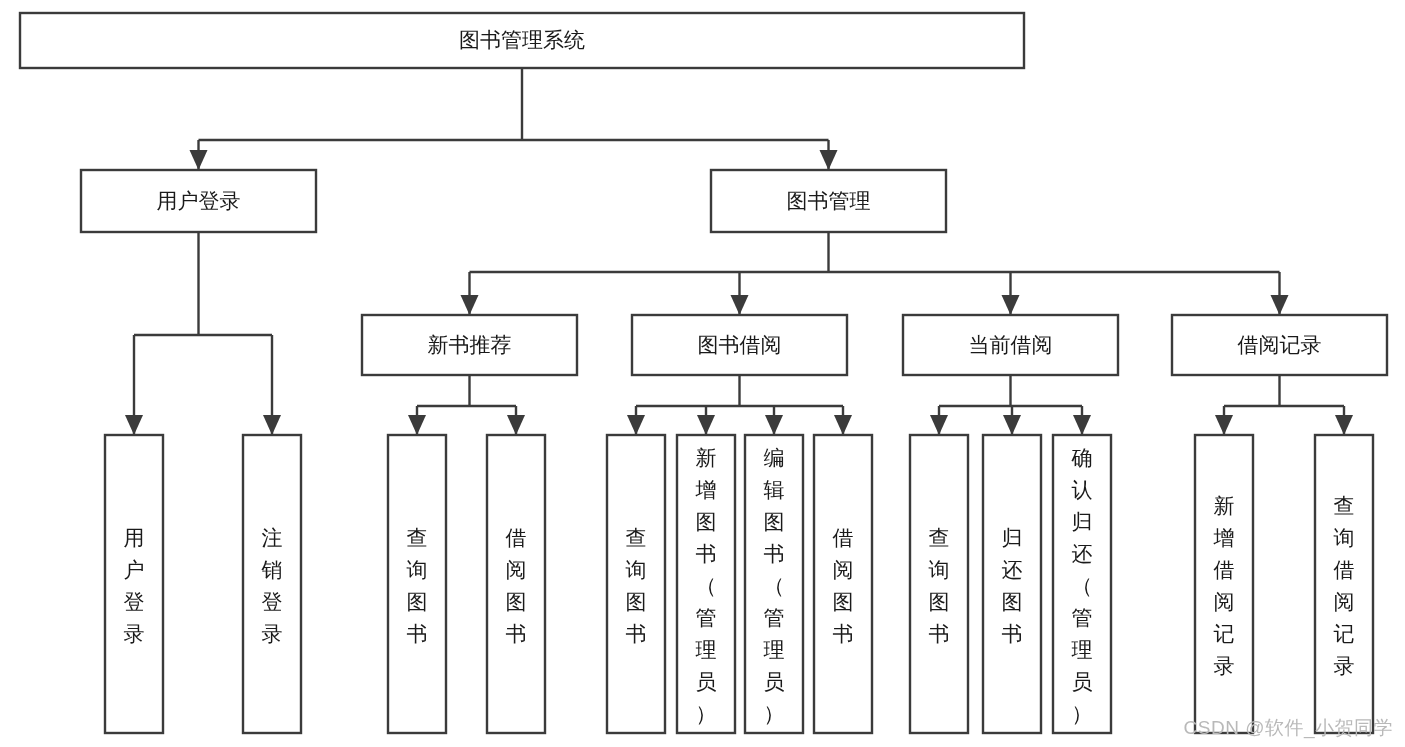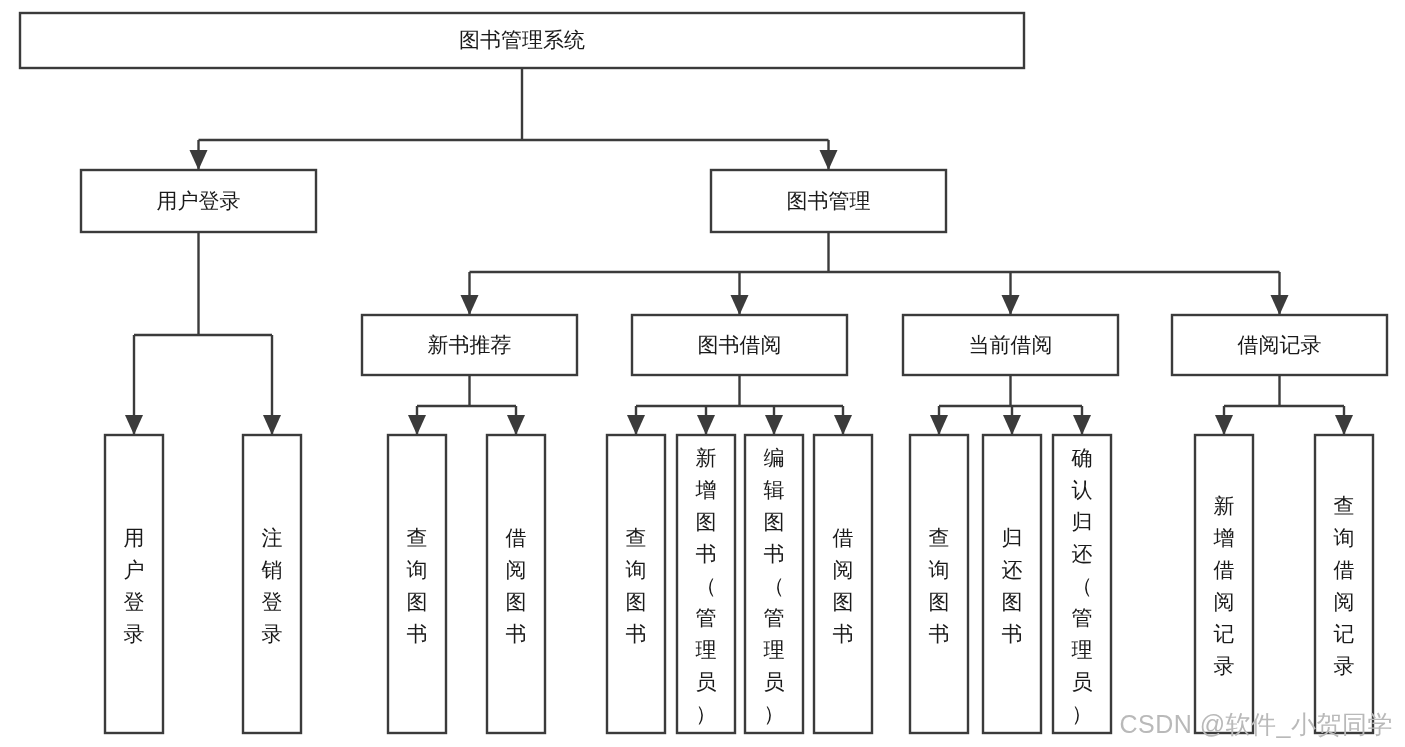--- a/index.html
+++ b/index.html
@@ -53,21 +53,21 @@
   }
   .arrow-head {
     fill: #3b3b3b;
     stroke: none;
   }
   .watermark-text {
     position: absolute;
     right: 12px;
     bottom: 6px;
     font-family: "Liberation Sans", "DejaVu Sans", sans-serif;
-    font-size: 25px;
+    font-size: 19px;
     color: #b9b9b9;
     white-space: nowrap;
     letter-spacing: 0.5px;
     user-select: none;
   }
 </style>
 </head>
 <body>
 
 <div id="diagram-root">

